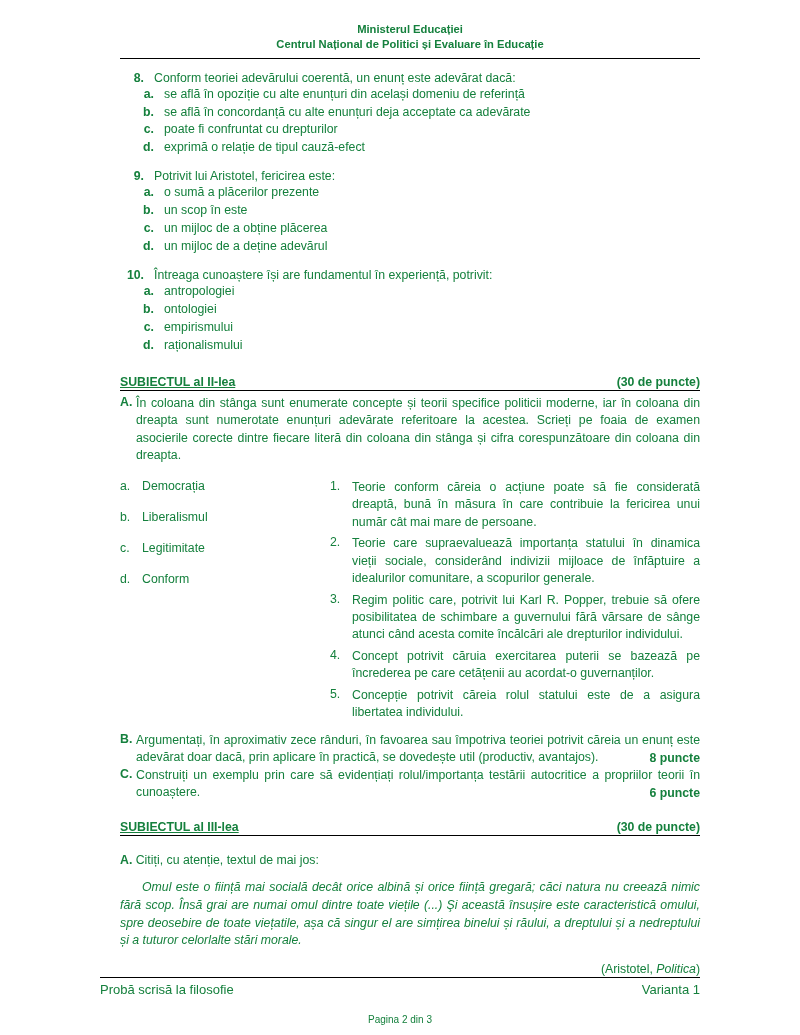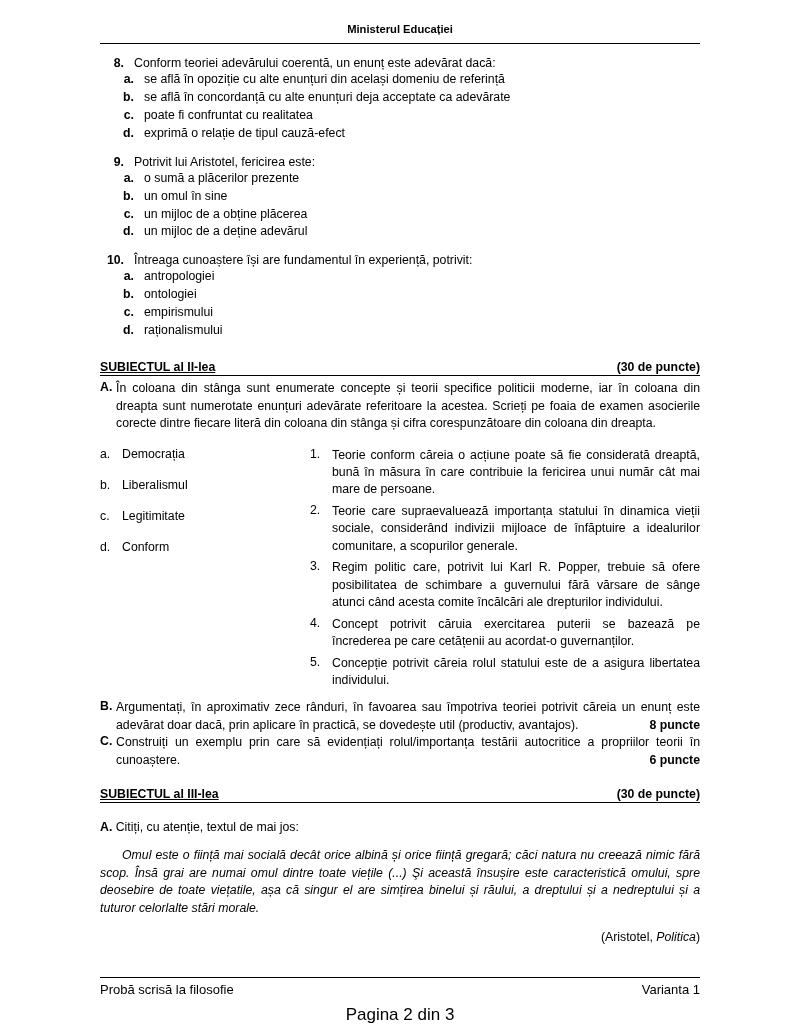--- a/index.html
+++ b/index.html
@@ -8,23 +8,24 @@
     background: #b8b8b8;
   }
   .page {
     width: 800px;
     height: 1035px;
     background: #ffffff;
     margin: 0 auto;
     position: relative;
     font-family: "Liberation Sans", sans-serif;
     font-size: 12.3px;
-    color: #000000;
+    color: #15803d;
     box-sizing: border-box;
     overflow: hidden;
+    padding-left: 20px;
   }
   .header {
     text-align: center;
     font-weight: bold;
     font-size: 11.2px;
     line-height: 1.32;
     padding-top: 22px;
   }
   .rule {
     border-bottom: 1px solid #000;
@@ -158,30 +159,31 @@
     display: flex;
     justify-content: space-between;
     font-size: 13px;
   }
   .pagenum {
     position: absolute;
     bottom: 10px;
     left: 0;
     right: 0;
     text-align: center;
-    font-size: 17px;
+    font-size: 10px;
   }
 </style>
 </head>
 <body>
 
 <div class="page">
 
   <div class="header">
     <div>Ministerul Educației</div>
+    <div>Centrul Național de Politici și Evaluare în Educație</div>
   </div>
   <div class="rule"></div>
 
   <div class="content">
 
     <div class="q">
       <div class="q-line">
         <div class="q-num">8.</div>
         <div class="q-text">Conform teoriei adevărului coerentă, un enunț este adevărat dacă:</div>
       </div>
@@ -189,42 +191,42 @@
         <div class="opt">
           <div class="opt-letter">a.</div>
           <div class="opt-text">se află în opoziție cu alte enunțuri din același domeniu de referință</div>
         </div>
         <div class="opt">
           <div class="opt-letter">b.</div>
           <div class="opt-text">se află în concordanță cu alte enunțuri deja acceptate ca adevărate</div>
         </div>
         <div class="opt">
           <div class="opt-letter">c.</div>
-          <div class="opt-text">poate fi confruntat cu realitatea</div>
+          <div class="opt-text">poate fi confruntat cu drepturilor</div>
         </div>
         <div class="opt">
           <div class="opt-letter">d.</div>
           <div class="opt-text">exprimă o relație de tipul cauză-efect</div>
         </div>
       </div>
     </div>
 
     <div class="q">
       <div class="q-line">
         <div class="q-num">9.</div>
         <div class="q-text">Potrivit lui Aristotel, fericirea este:</div>
       </div>
       <div class="q-options">
         <div class="opt">
           <div class="opt-letter">a.</div>
           <div class="opt-text">o sumă a plăcerilor prezente</div>
         </div>
         <div class="opt">
           <div class="opt-letter">b.</div>
-          <div class="opt-text">un omul în sine</div>
+          <div class="opt-text">un scop în este</div>
         </div>
         <div class="opt">
           <div class="opt-letter">c.</div>
           <div class="opt-text">un mijloc de a obține plăcerea</div>
         </div>
         <div class="opt">
           <div class="opt-letter">d.</div>
           <div class="opt-text">un mijloc de a deține adevărul</div>
         </div>
       </div>

